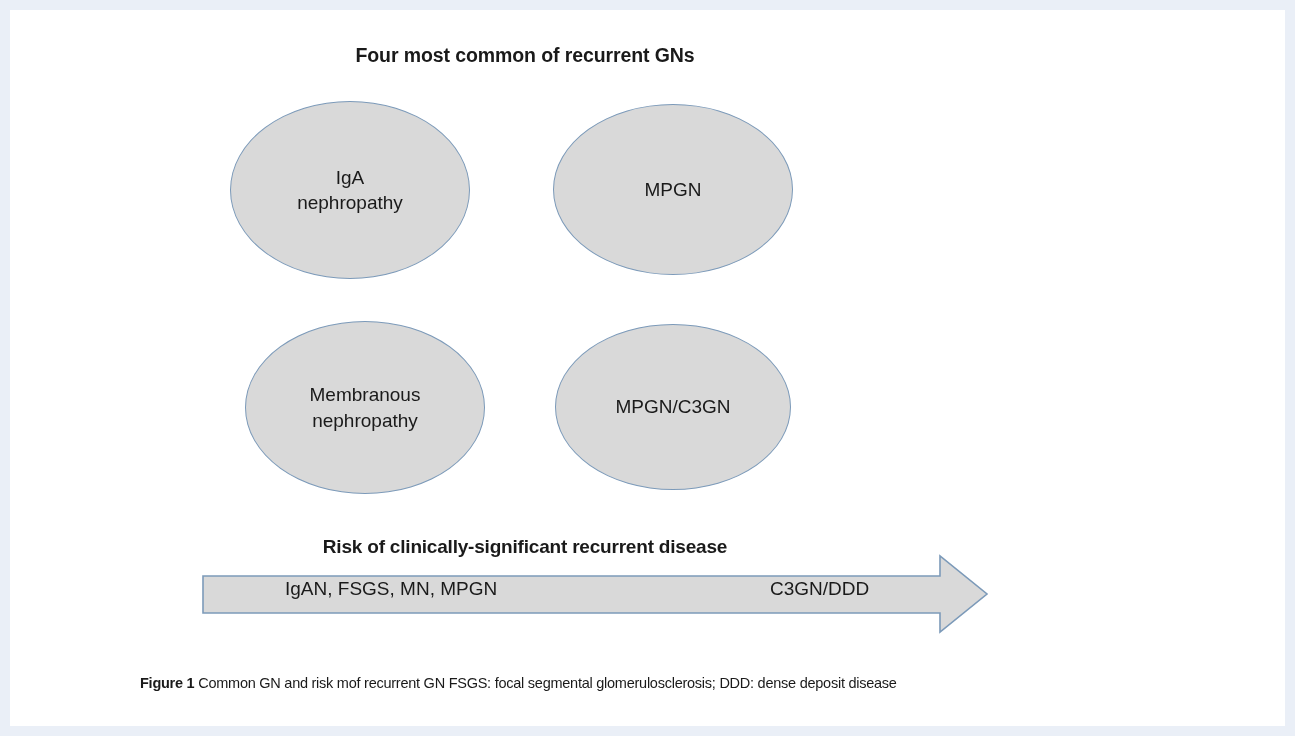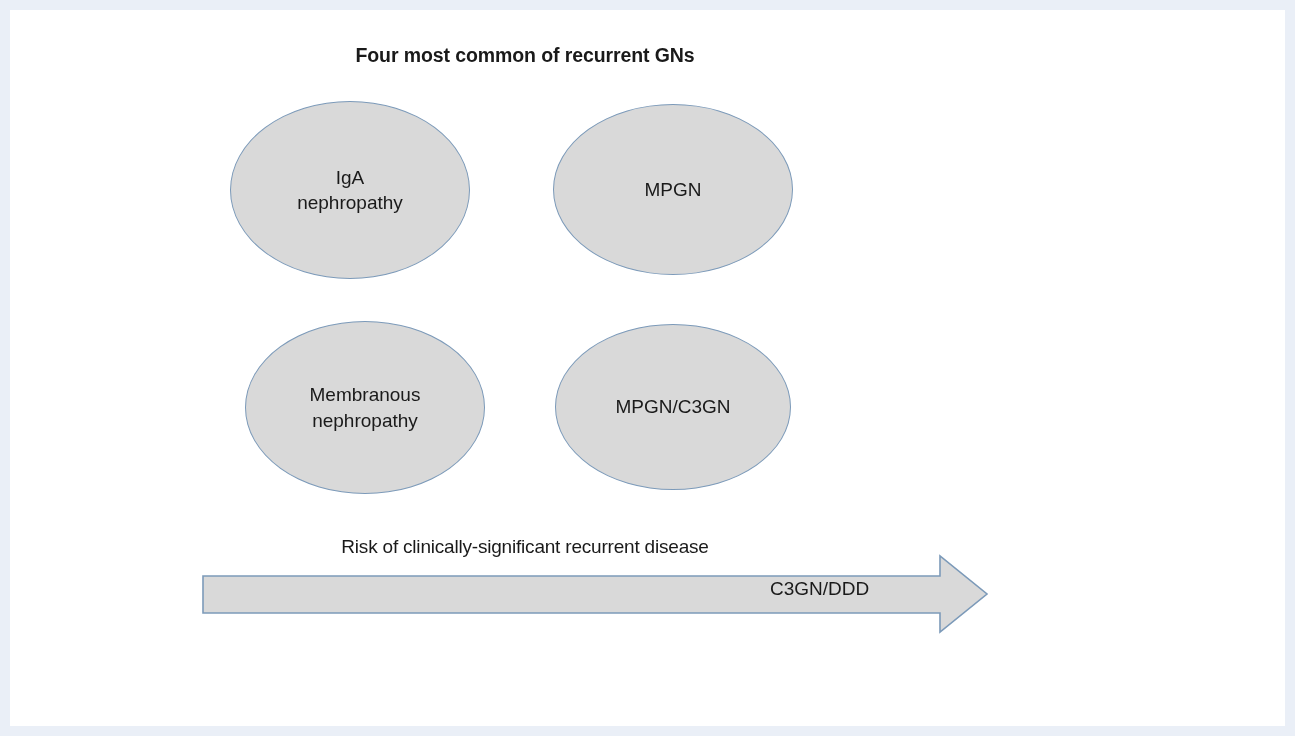--- a/index.html
+++ b/index.html
@@ -61,21 +61,21 @@
   #ellipse-mn        { left: 235px; top: 305px; width: 240px; height: 173px; }
   #ellipse-mpgn      { left: 545px; top: 308px; width: 236px; height: 166px; }
 
   .risk-title {
     position: absolute;
     left: 0;
     top: 520px;
     width: 1030px;
     text-align: center;
     font-size: 19px;
-    font-weight: normal;
+    font-weight: bold;
     color: #1a1a1a;
     letter-spacing: -0.2px;
   }
   #arrow-wrap {
     position: absolute;
     left: 183px;
     top: 528px;
     width: 800px;
     height: 92px;
   }
@@ -123,18 +123,22 @@
     <div class="ellipse" id="ellipse-mpgn" style="white-space: pre-line;">MPGN/C3GN</div>
 
     <div class="risk-title">Risk of clinically-significant recurrent disease</div>
 
     <div id="arrow-wrap">
       <svg id="arrow-svg" width="800" height="92" viewBox="0 0 800 92">
         <polygon points="10,32 747,32 747,12 794,50 747,88 747,69 10,69" fill="#d9d9d9" stroke="#7c9ab9" stroke-width="1.6" stroke-linejoin="miter"></polygon>
       </svg>
     </div>
 
+    <div class="arrow-label" id="arrow-label-low">IgAN, FSGS, MN, MPGN</div>
 
     <div class="arrow-label" id="arrow-label-high">C3GN/DDD</div>
 
+    <div class="caption">
+      <b>Figure 1</b><span> Common GN and risk mof recurrent GN FSGS: focal segmental glomerulosclerosis; DDD: dense deposit disease</span>
+    </div>
 
   </div>
 </div>
 
 </body></html>

